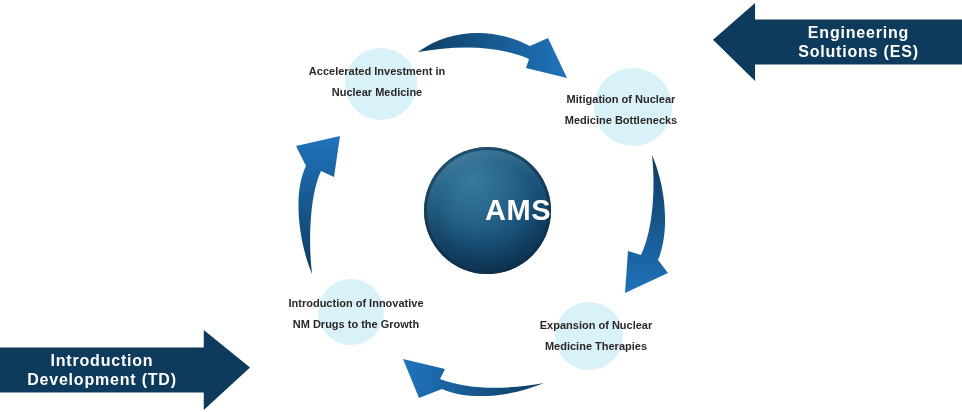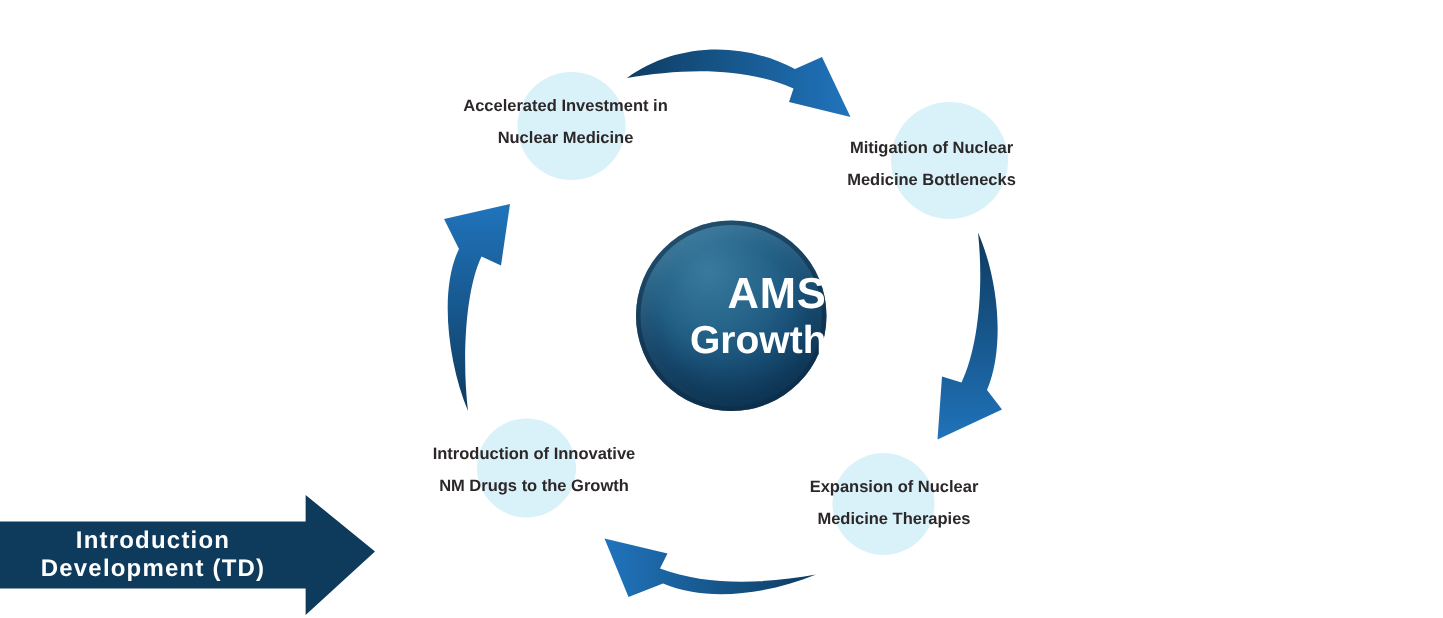--- a/index.html
+++ b/index.html
@@ -159,23 +159,28 @@
     <div>Mitigation of Nuclear</div>
     <div>Medicine Bottlenecks</div>
   </div>
   <div class="node-label label-bl">
     <div>Introduction of Innovative</div>
     <div>NM Drugs to the Growth</div>
   </div>
 
   <div class="center-circle">
     <div class="center-line1">AMS</div>
-    <div class="center-line2">Growth</div>
   </div>
 
+  <div class="banner banner-es">
+    <div class="banner-text">
+      <div>Engineering</div>
+      <div>Solutions (ES)</div>
+    </div>
+  </div>
 
   <div class="banner banner-td">
     <div class="banner-text">
       <div>Introduction</div>
       <div>Development (TD)</div>
     </div>
   </div>
 
 </div>
 

